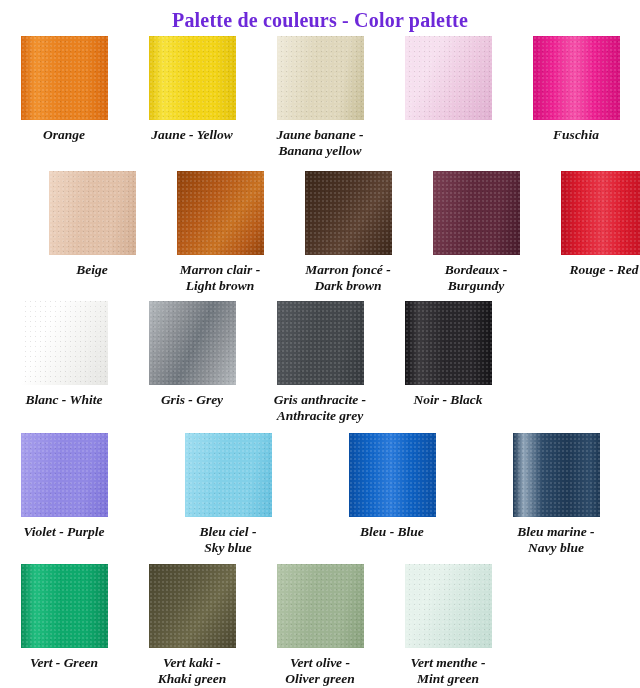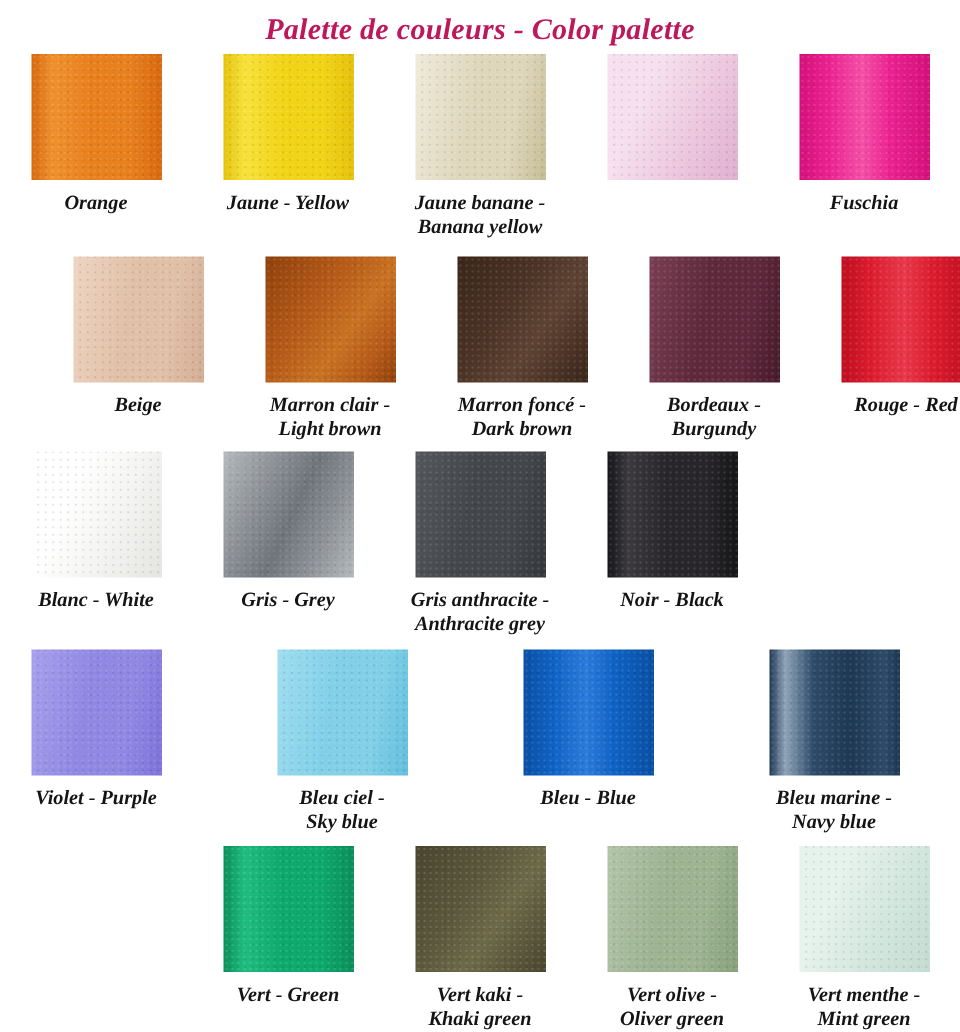--- a/index.html
+++ b/index.html
@@ -14,25 +14,24 @@
     overflow: hidden;
     font-family: "Liberation Serif", "DejaVu Serif", serif;
     color: #101010;
     position: relative;
   }
 
   .palette-title {
     width: 100%;
     text-align: center;
     font-family: "Liberation Serif", "DejaVu Serif", serif;
-    font-style: italic;
     font-weight: bold;
     font-size: 20px;
     letter-spacing: 0.2px;
-    color: #be185d;
+    color: #6d28d9;
     padding-top: 8px;
     margin: 0;
     height: 28px;
     line-height: 24px;
     white-space: nowrap;
   }
 
   .palette-grid {
     position: relative;
     width: 640px;
@@ -43,21 +42,21 @@
     flex-direction: row;
     align-items: flex-start;
     width: 640px;
     height: 131px;
     box-sizing: border-box;
   }
   .palette-row.row-1 { height: 135px; }
   .palette-row.row-2 { height: 130px; margin-left: 28px; }
   .palette-row.row-3 { height: 132px; }
   .palette-row.row-4 { height: 131px; gap: 36px; }
-  .palette-row.row-5 { height: 125px; justify-content: flex-end; }
+  .palette-row.row-5 { height: 125px; }
 
   .swatch-cell {
     width: 128px;
     flex: 0 0 128px;
     display: flex;
     flex-direction: column;
     align-items: center;
     box-sizing: border-box;
   }
 

